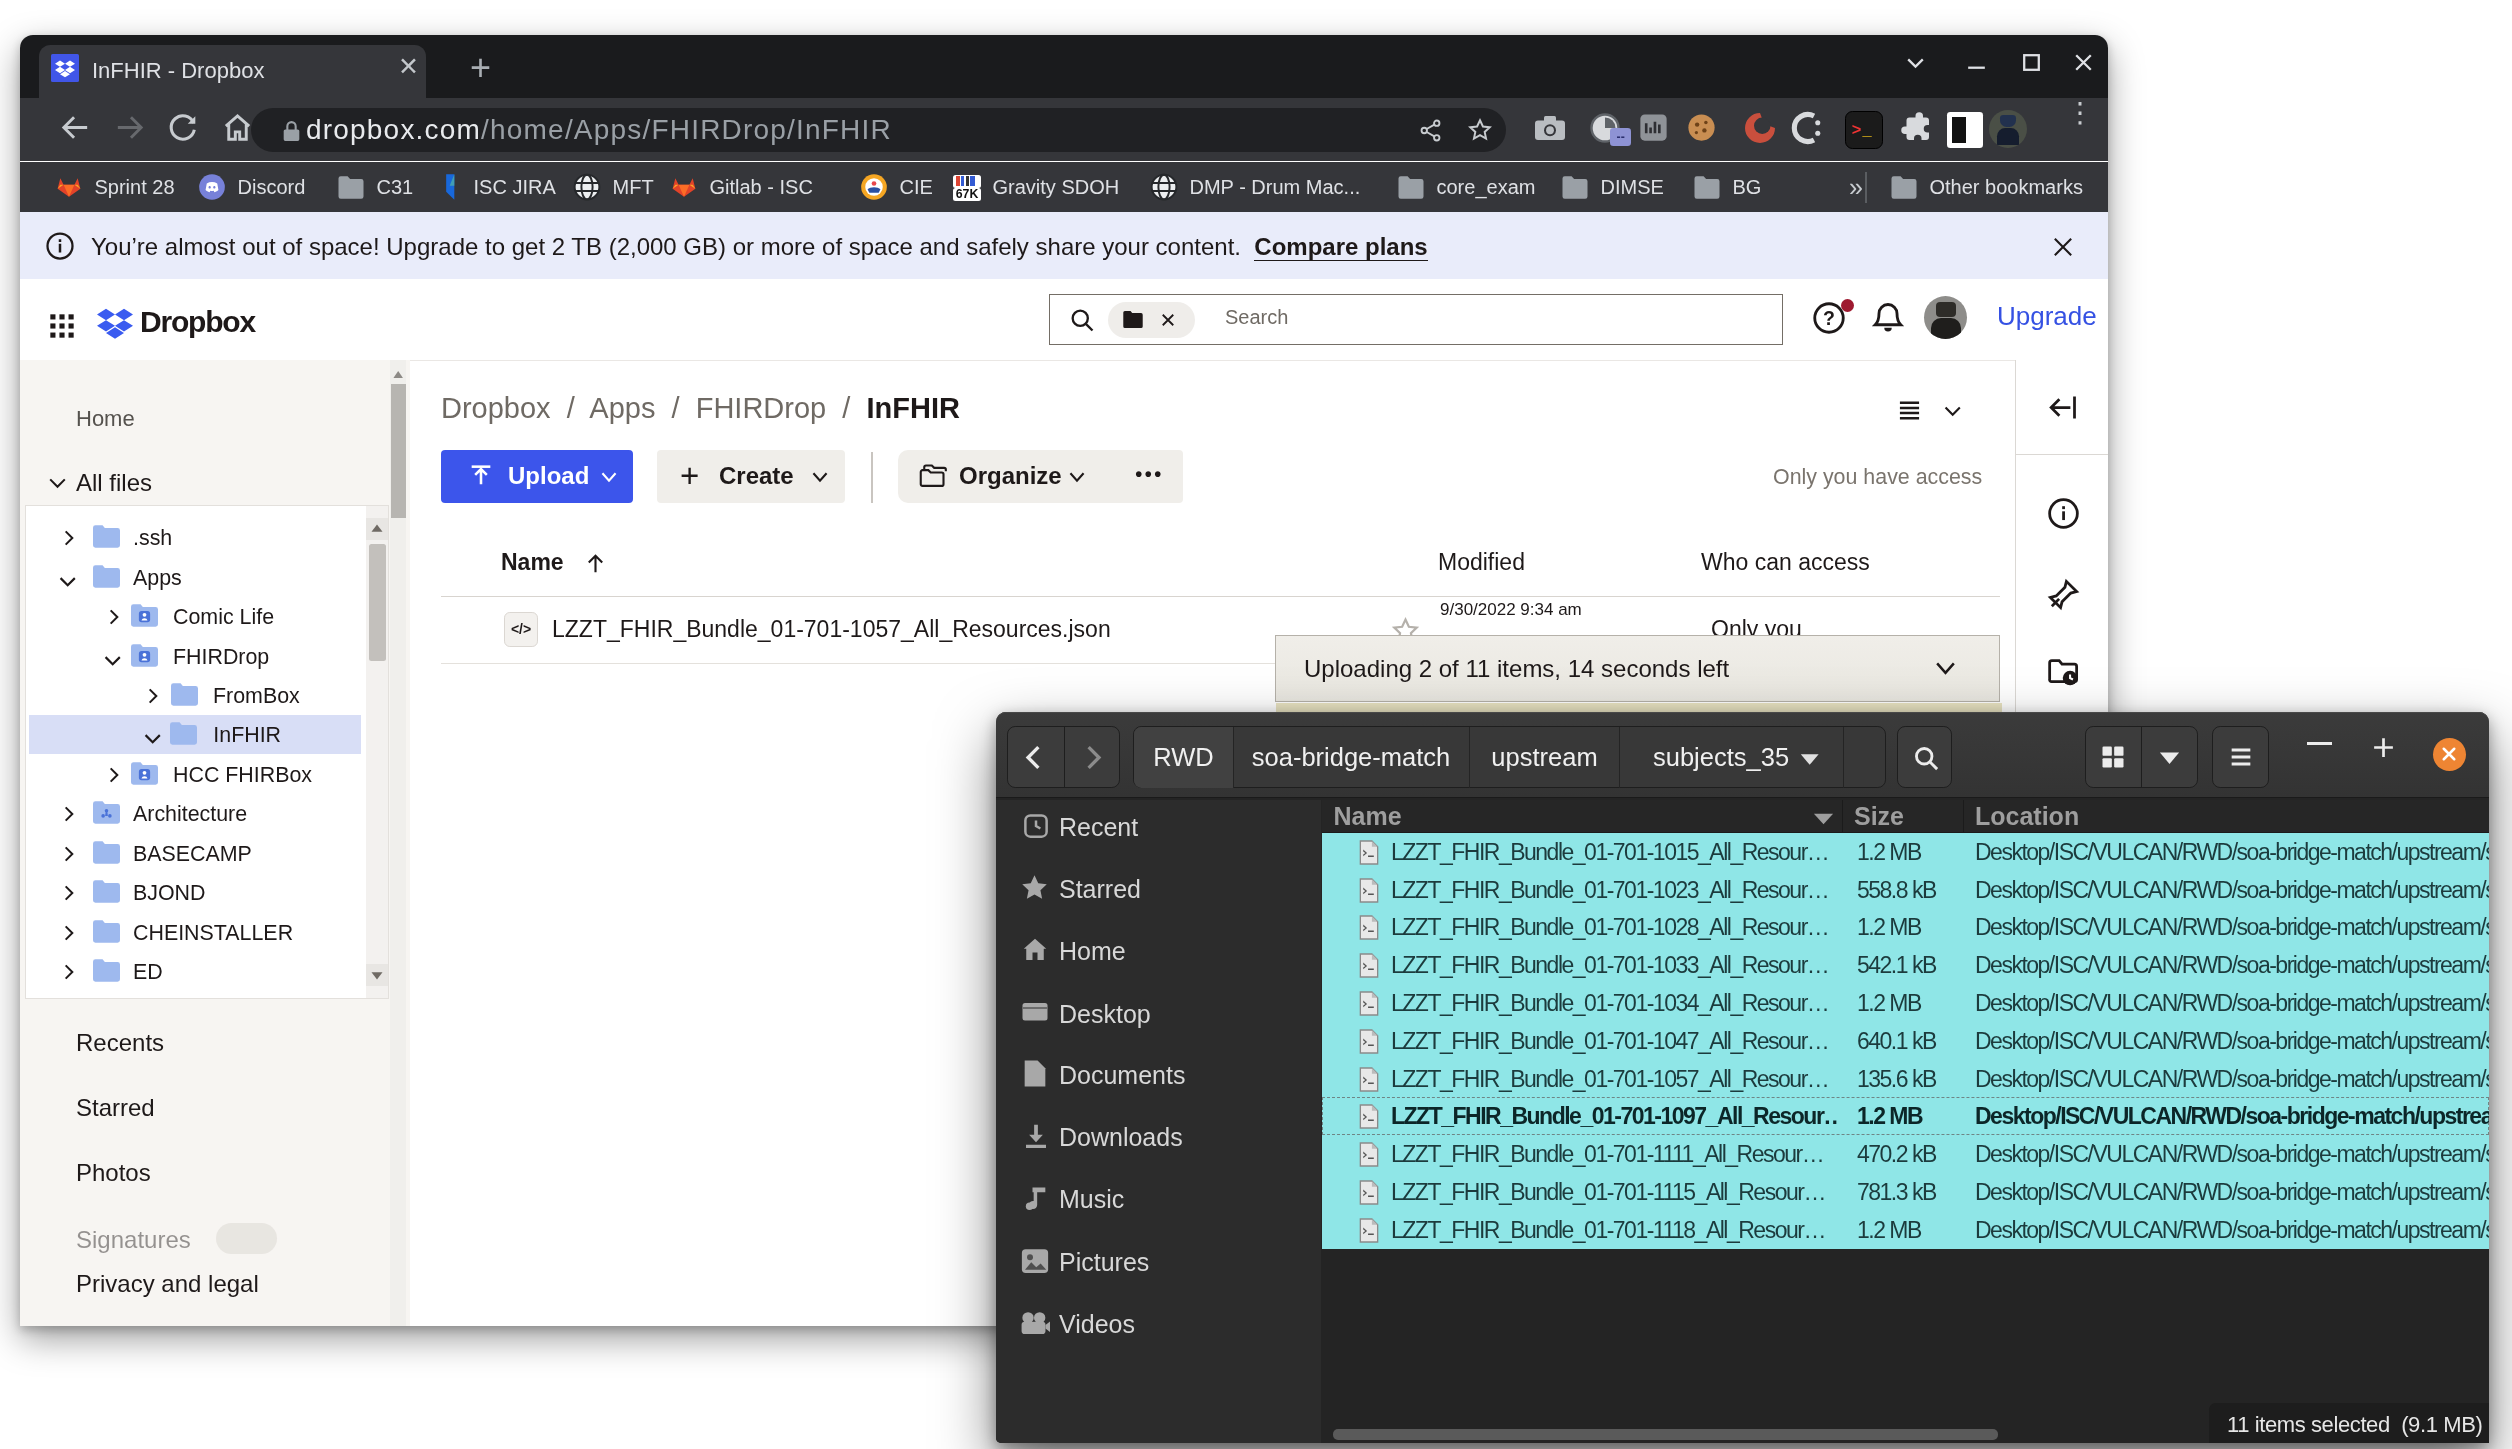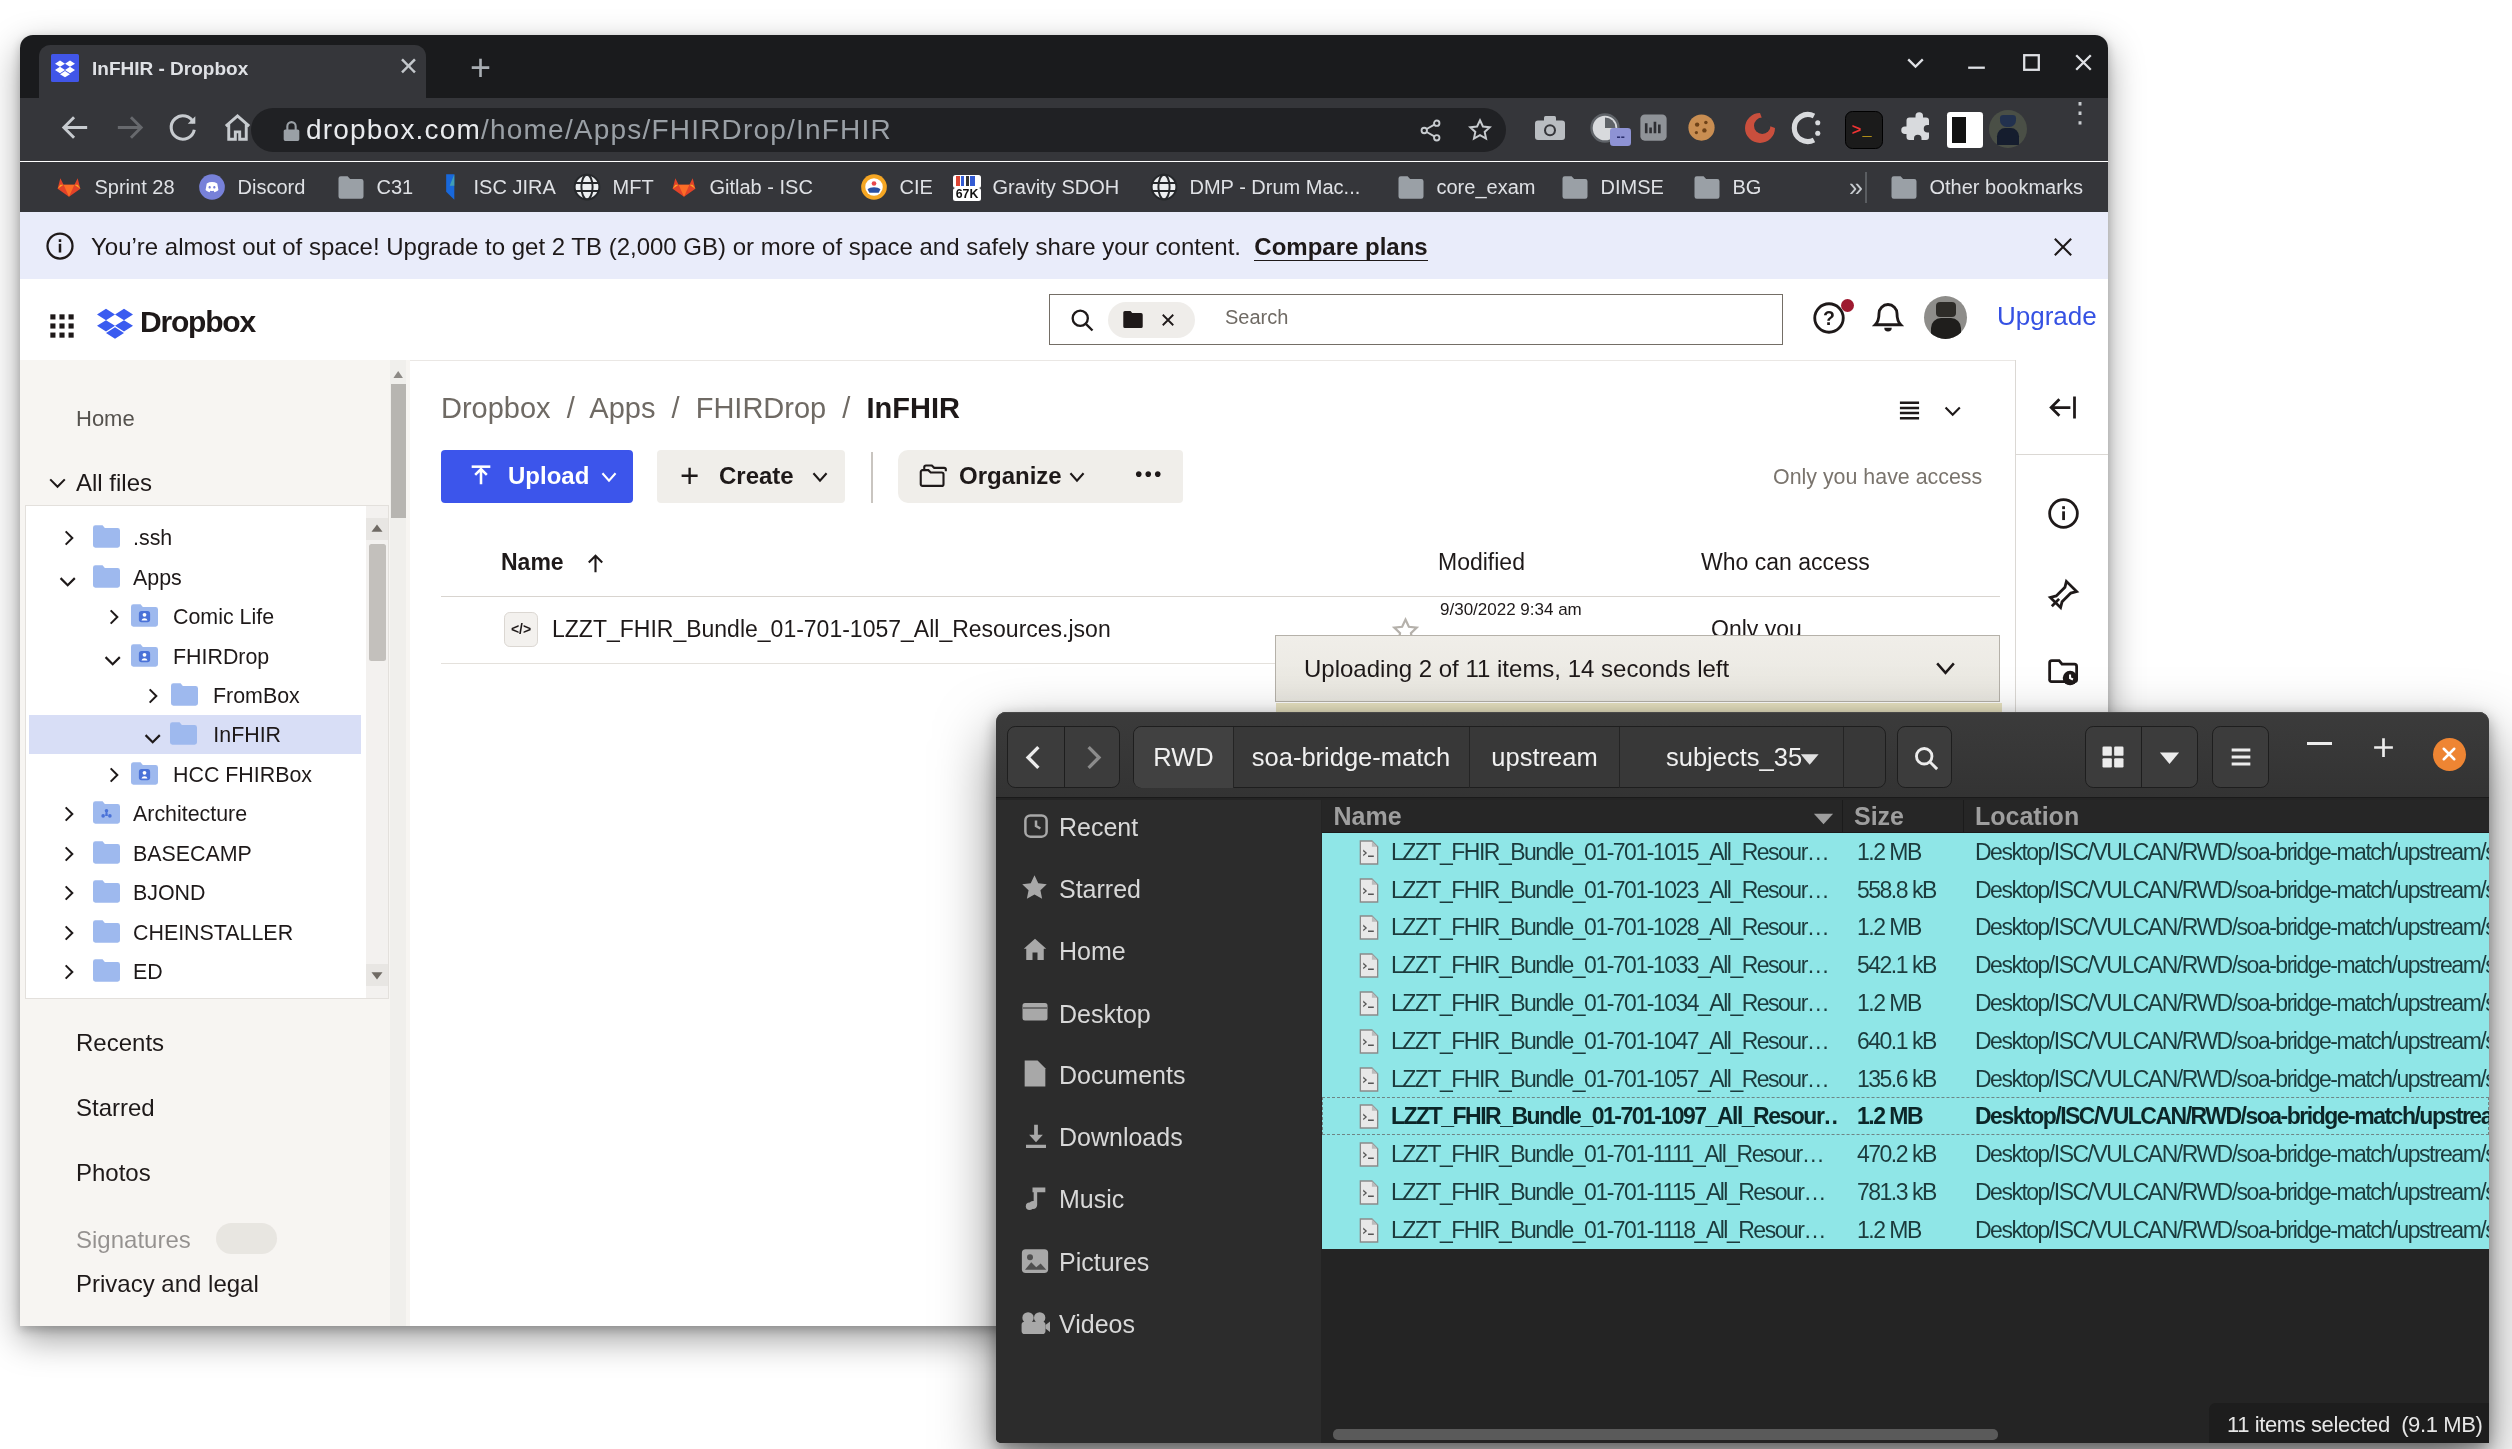--- a/index.html
+++ b/index.html
@@ -4,21 +4,21 @@
 <style>
 * { margin:0; padding:0; box-sizing:border-box; }
 html,body { width:2512px; height:1449px; background:#fff; font-family:"Liberation Sans", sans-serif; position:relative; overflow:hidden; }
 .abs { position:absolute; }
 
 #browser { position:absolute; left:20px; top:35px; width:2088px; height:1291px; border-radius:13px 13px 0 0; background:#fff; box-shadow:0 13px 35px rgba(0,0,0,.38), 0 3.3px 10px rgba(0,0,0,.20); }
 #tabstrip { position:absolute; left:0; top:0; width:100%; height:63px; background:#1a1b1d; border-radius:13px 13px 0 0; }
 #tab { position:absolute; left:19px; top:10px; width:387px; height:54px; background:#35363a; border-radius:11.5px 11.5px 0 0; }
 #tab .fav { position:absolute; left:12.3px; top:9px; width:28px; height:28px; border-radius:1.6px; background:#4156e8; }
 #tab .fav svg { position:absolute; left:4.1px; top:4.1px; }
-#tab .title { position:absolute; left:53px; top:13px; font-size:19px; color:#dfe1e5;font-weight:bold; }
+#tab .title { position:absolute; left:53px; top:13px; font-size:22px; color:#dfe1e5; }
 #tab .close { position:absolute; left:359px; top:6.6px; font-size:25px; color:#c3c7cb; }
 #newtab { position:absolute; left:444px; top:16.4px; width:33px; height:33px; color:#a9aeb3; font-size:36px; line-height:33px; text-align:center; font-weight:300;}
 .wctl { position:absolute; top:15px; color:#dfe1e5; }
 #toolbar { position:absolute; left:0; top:63px; width:100%; height:63px; background:#35363a; }
 #toolbar svg.navic { position:absolute; top:12.3px; }
 #addressbar { position:absolute; left:231px; top:10px; width:1255px; height:44px; border-radius:22px; background:#202124; }
 #addressbar .lock { position:absolute; top:10.7px; }
 #addressbar .url { position:absolute; left:55px; top:5.8px; font-size:28px; letter-spacing:1.2px; color:#e8eaed; white-space:nowrap; }
 #addressbar .url span { color:#9aa0a6; }
 #bookmarks { position:absolute; left:0; top:127px; width:100%; height:50px; background:#35363a; font-size:20px; color:#dfe1e5; }
@@ -589,21 +589,21 @@
           <path fill="none" stroke="#8c8c8c" stroke-width="2.6" d="M9 4l8 8-8 8"></path>
         </svg>
     </div>
     <div class="fmbtn" style="left:137px;width:753px;background:#383838">
       <div class="abs" style="left:0;top:0;width:99px;height:61px;background:#414141;border-radius:7.4px 0 0 7.4px;color:#f0f0f0;font-size:25.5px;text-align:center;line-height:61px">RWD</div>
       <div class="abs" style="left:99px;top:0;width:0.8px;height:61px;background:#242424"></div>
       <div class="abs" style="left:99px;top:0;width:236px;height:61px;color:#f0f0f0;font-size:25.5px;text-align:center;line-height:61px">soa-bridge-match</div>
       <div class="abs" style="left:335px;top:0;width:0.8px;height:61px;background:#242424"></div>
       <div class="abs" style="left:336px;top:0;width:149px;height:61px;color:#f0f0f0;font-size:25.5px;text-align:center;line-height:61px">upstream</div>
       <div class="abs" style="left:485px;top:0;width:0.8px;height:61px;background:#242424"></div>
-      <div class="abs" style="left:486px;top:0;width:223px;height:61px;color:#f0f0f0;font-size:25.5px;line-height:61px"><span style="margin-left:46px">subjects_35</span>
+      <div class="abs" style="left:486px;top:0;width:223px;height:61px;color:#f0f0f0;font-size:25.5px;line-height:61px"><span style="margin-left:33px">subjects_35</span>
         <svg class="abs" style="left:179px;top:25px" width="21.4" height="15" viewBox="0 0 24 16">
             <path fill="#e0e0e0" d="M2 2h20L12 14z"></path>
           </svg>
       </div>
       <div class="abs" style="left:709px;top:0;width:0.8px;height:61px;background:#242424"></div>
     </div>
     <div class="fmbtn" style="left:901px;width:55px">
       <svg class="abs" style="left:11.5px;top:15px" width="31" height="31" viewBox="0 0 24 24">
           <circle cx="11" cy="11" r="6" fill="none" stroke="#ececec" stroke-width="2.2"></circle>
           <path stroke="#ececec" stroke-width="2.2" d="M15.5 15.5L21 21"></path>

